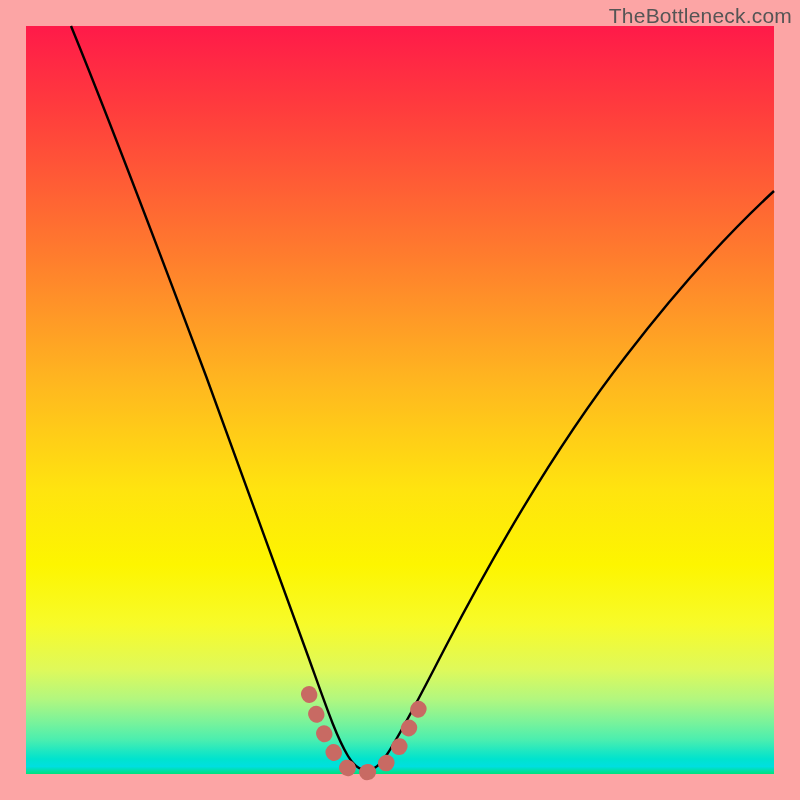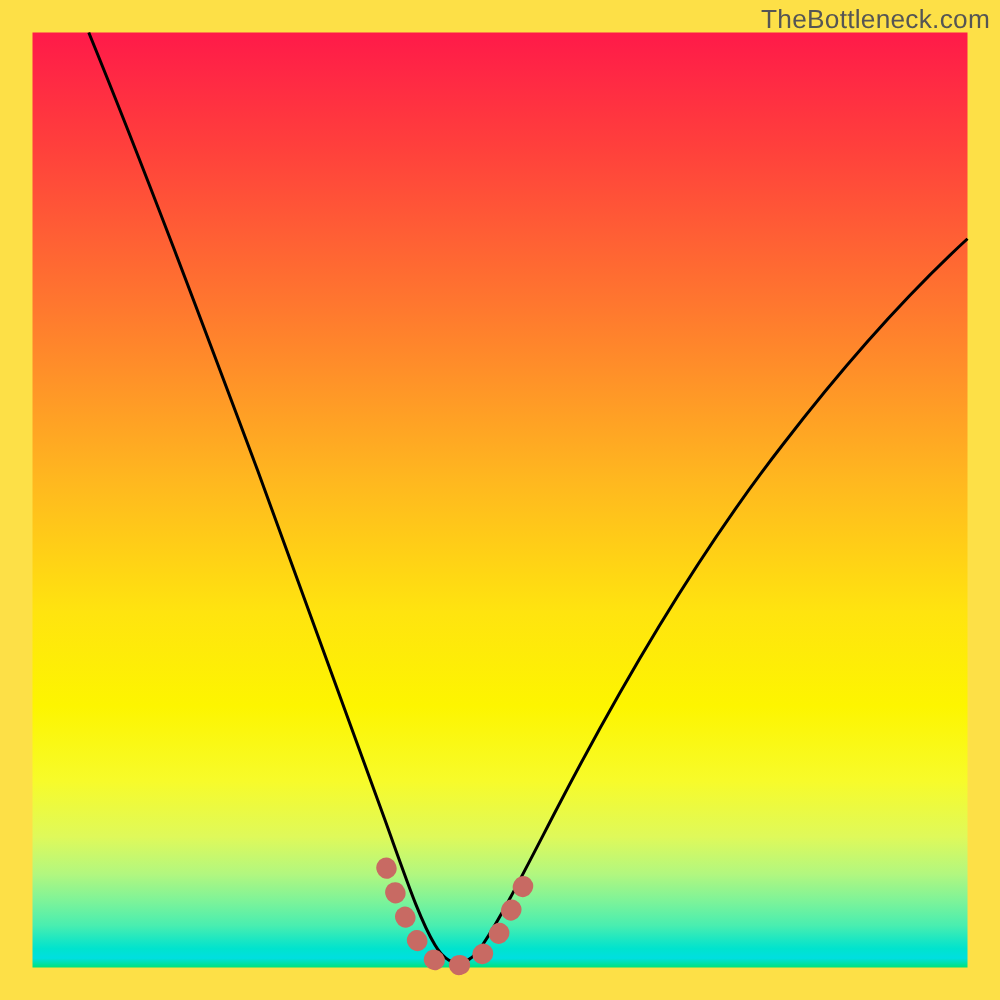--- a/index.html
+++ b/index.html
@@ -10,21 +10,21 @@
     background: #000;
     font-family: Arial, Helvetica, sans-serif;
     overflow: hidden;
   }
   .frame {
     position: absolute;
     left: 0;
     top: 0;
     width: 800px;
     height: 800px;
-    background: #fde047;
+    background: #fca5a5;
   }
   .plot-area {
     position: absolute;
     left: 26px;
     top: 26px;
     width: 748px;
     height: 748px;
     
     background: linear-gradient(
       to bottom,

